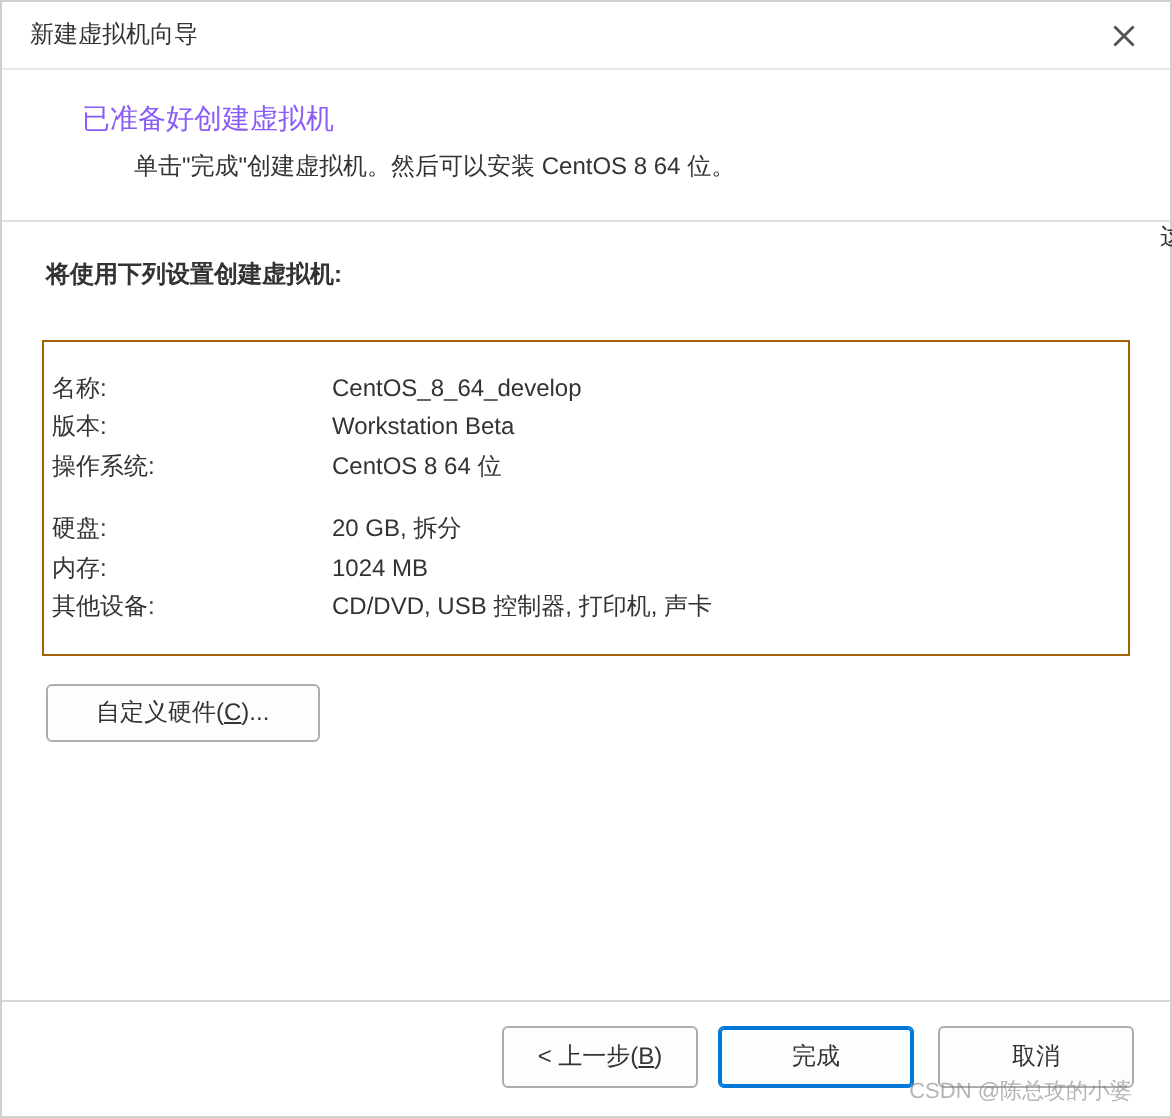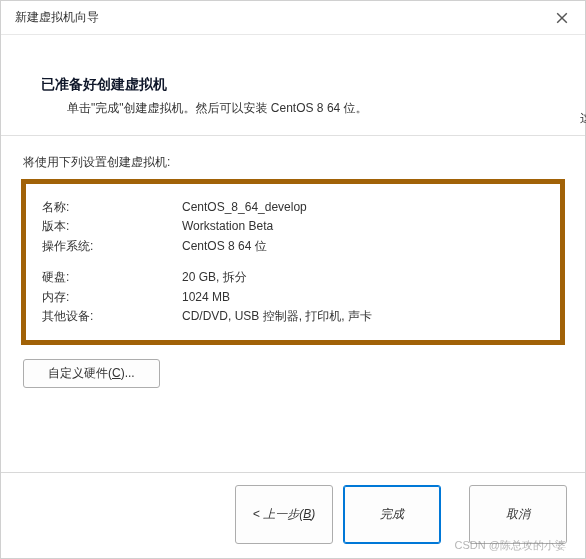--- a/index.html
+++ b/index.html
@@ -41,45 +41,45 @@
       color: #555;
       cursor: pointer;
     }
     .close-btn svg { width: 12px; height: 12px; }
     .header {
       padding: 16px 22px 18px 40px;
       border-bottom: 1px solid #e0e0e0;
     }
     .header-title {
       font-size: 14px;
-      font-weight: bold;
-      color: #0f172a;
+      font-weight: normal;
+      color: #8b5cf6;
       margin-bottom: 6px;
-      margin-top: 25px;
     }
     .header-subtitle {
       font-size: 12px;
       color: #333;
       padding-left: 26px;
     }
     .content {
       flex: 1;
       padding: 18px 20px 10px 20px;
       display: flex;
       flex-direction: column;
     }
     .intro-text {
       font-size: 12px;
       color: #333;
-      margin-bottom: 8px;
+      margin-bottom: 24px;
       margin-left: 2px;
+      font-weight: bold;
     }
     .settings-box {
-      border: 5px solid #a16207;
-      padding: 14px 16px;
+      border: 1px solid #a16207;
+      padding: 14px 4px;
       line-height: 1.45;
     }
     .settings-table {
       width: 100%;
       border-collapse: collapse;
     }
     .settings-table td {
       font-size: 12px;
       color: #333;
       padding: 1px 0;
@@ -110,22 +110,22 @@
       border-color: #0078d7;
       box-shadow: inset 0 0 0 1px #0078d7;
     }
     .footer {
       border-top: 1px solid #d8d8d8;
       padding: 12px 18px 14px 18px;
       display: flex;
       justify-content: flex-end;
       gap: 10px;
     }
-    .footer .btn { min-width: 98px; padding: 20px 14px; font-style: italic; }
-    .footer .gap-after { margin-right: 18px; }
+    .footer .btn { min-width: 98px; padding: 6px 14px; }
+    .footer .gap-after { margin-right: 2px; }
     u.access { text-decoration: underline; }
     .watermark {
       position: absolute;
       right: 20px;
       bottom: 6px;
       font-size: 11px;
       color: rgba(120,120,120,0.55);
       pointer-events: none;
     }
     .right-edge {

